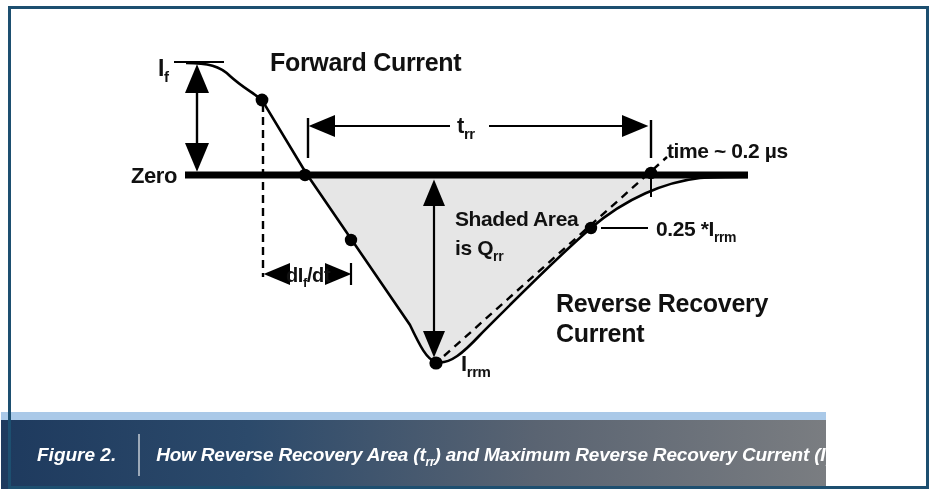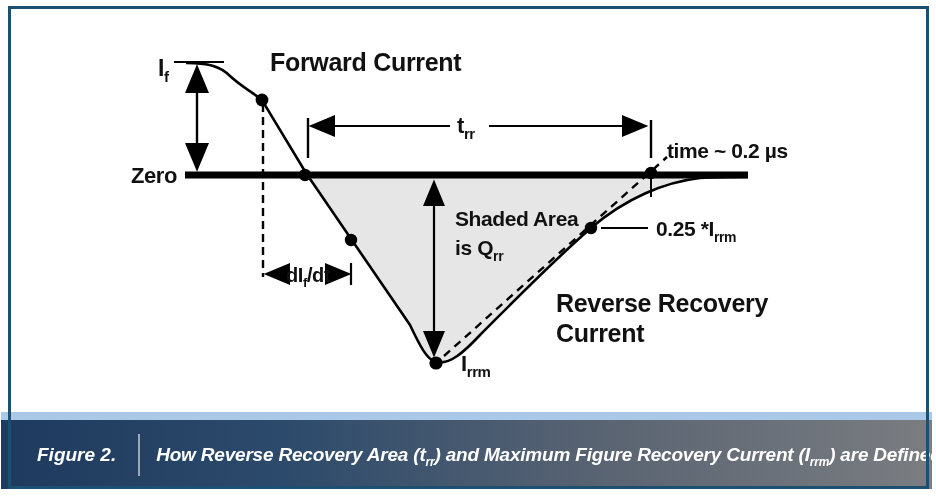--- a/index.html
+++ b/index.html
@@ -1,20 +1,20 @@
 <!DOCTYPE html>
 <html><head>
 <meta charset="utf-8">
 <style>
   html,body{margin:0;padding:0;background:#ffffff;}
   .page{position:relative;width:936px;height:496px;background:#ffffff;overflow:hidden;
         font-family:"Liberation Sans",sans-serif;}
 
   
-  .caption-group{position:absolute;left:1px;top:412px;width:931px;height:77px;}
+  .caption-group{position:absolute;left:1px;top:412px;width:825px;height:77px;}
   .accent-strip{height:8px;background:#aac9e8;}
   .caption-bar{height:69px;display:flex;align-items:center;
                background:linear-gradient(to right,#1e3a5e 0%,#2c4a6b 30%,#5a6472 65%,#7a7d81 100%);}
   .fig-label{color:#ffffff;font-style:italic;font-weight:bold;font-size:19px;
              padding-left:36px;white-space:nowrap;}
   .cap-divider{display:inline-block;width:2px;height:42px;background:rgba(255,255,255,0.55);
                margin-left:22px;margin-right:16px;flex:0 0 auto;}
   .cap-text{color:#ffffff;font-style:italic;font-weight:bold;font-size:19px;
             letter-spacing:-0.2px;white-space:nowrap;}
   .cap-text sub{font-size:12px;line-height:0;}
@@ -37,21 +37,21 @@
 </head>
 <body>
 
 <div class="page">
 
   <div class="caption-group">
     <div class="accent-strip"></div>
     <div class="caption-bar">
       <span class="fig-label">Figure 2.</span>
       <span class="cap-divider"></span>
-      <span class="cap-text"><span>How Reverse Recovery Area (t</span><sub>rr</sub><span>) and Maximum Figure Recovery Current (I</span><sub>rrm</sub><span>) are Defined</span></span>
+      <span class="cap-text"><span>How Reverse Recovery Area (t</span><sub>rr</sub><span>) and Maximum Reverse Recovery Current (I</span><sub>rrm</sub><span>) are Defined</span></span>
     </div>
   </div>
 
   <div class="diagram-bg"></div>
 
   <svg class="diagram-svg" viewBox="0 0 936 412">
     <defs>
       <marker id="ah" orient="auto-start-reverse" markerWidth="14" markerHeight="11" refX="10" refY="5">
         <path d="M0,0 L12,5 L0,10 Z" fill="#000"></path>
       </marker>

